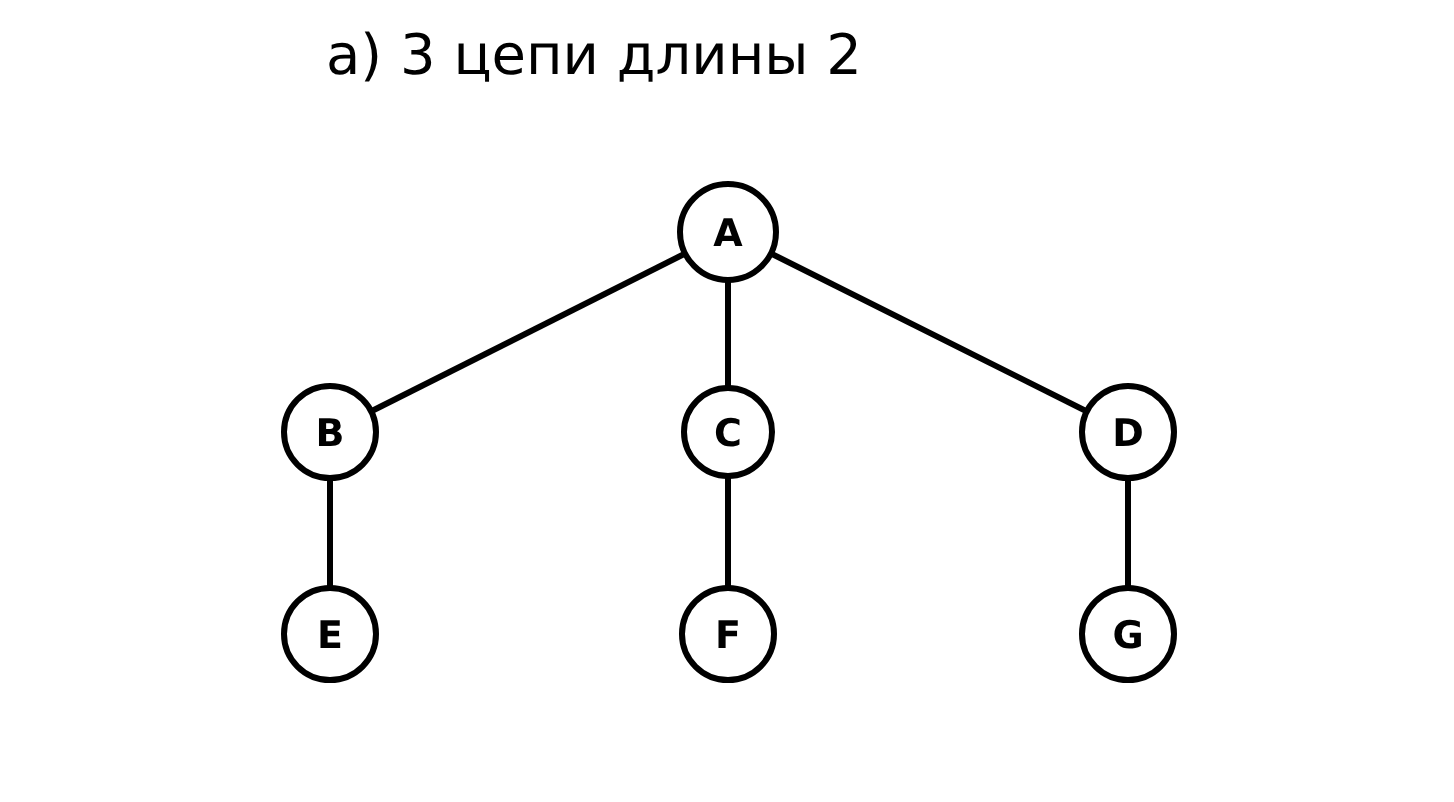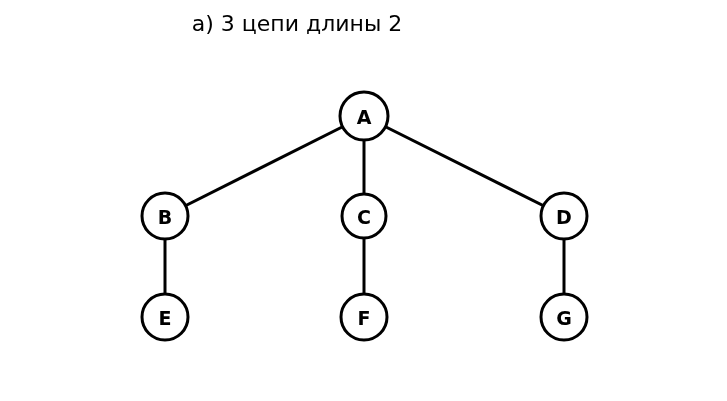--- a/index.html
+++ b/index.html
@@ -20,21 +20,21 @@
     height: 401px;
     background: #ffffff;
   }
   #figure-title {
     position: absolute;
     left: 0;
     top: 11px;
     width: 594px;
     text-align: center;
     font-family: "DejaVu Sans", sans-serif;
-    font-size: 22px;
+    font-size: 28px;
     font-weight: 400;
     color: #000000;
     letter-spacing: 0px;
     white-space: nowrap;
   }
   #graph-svg {
     position: absolute;
     left: 0;
     top: 0;
     width: 727px;

